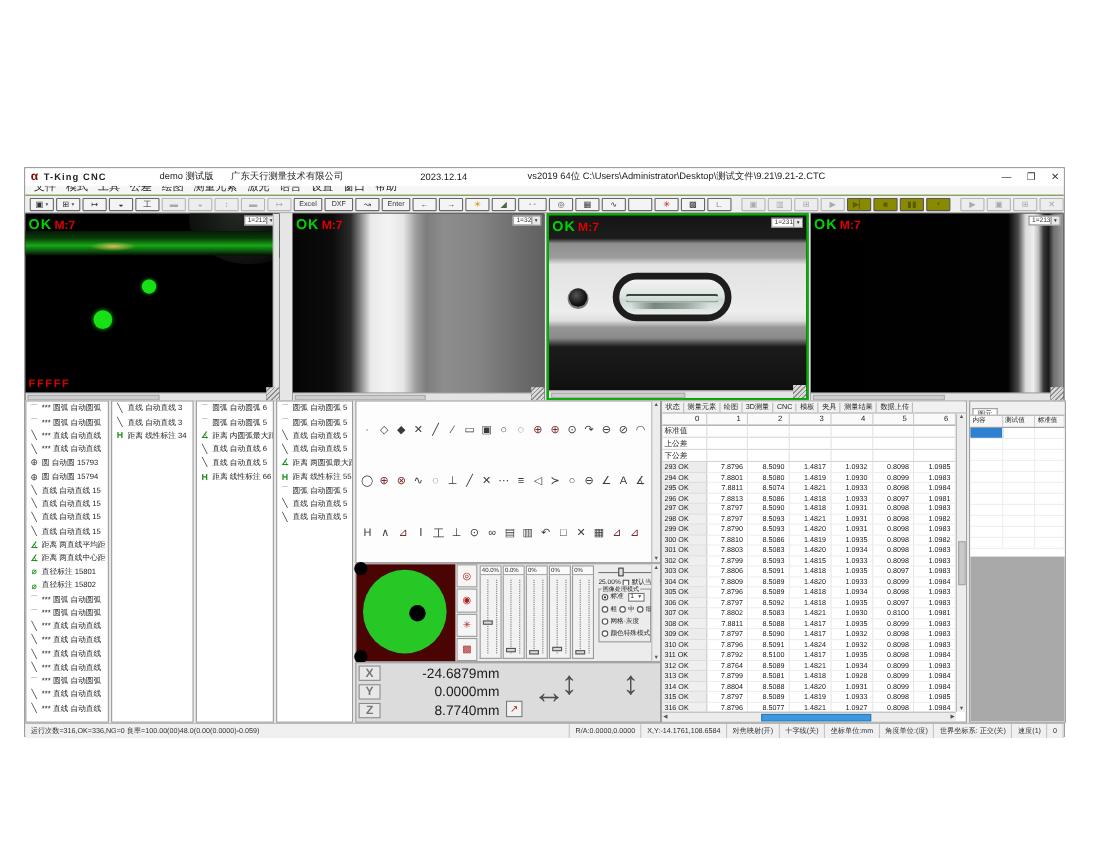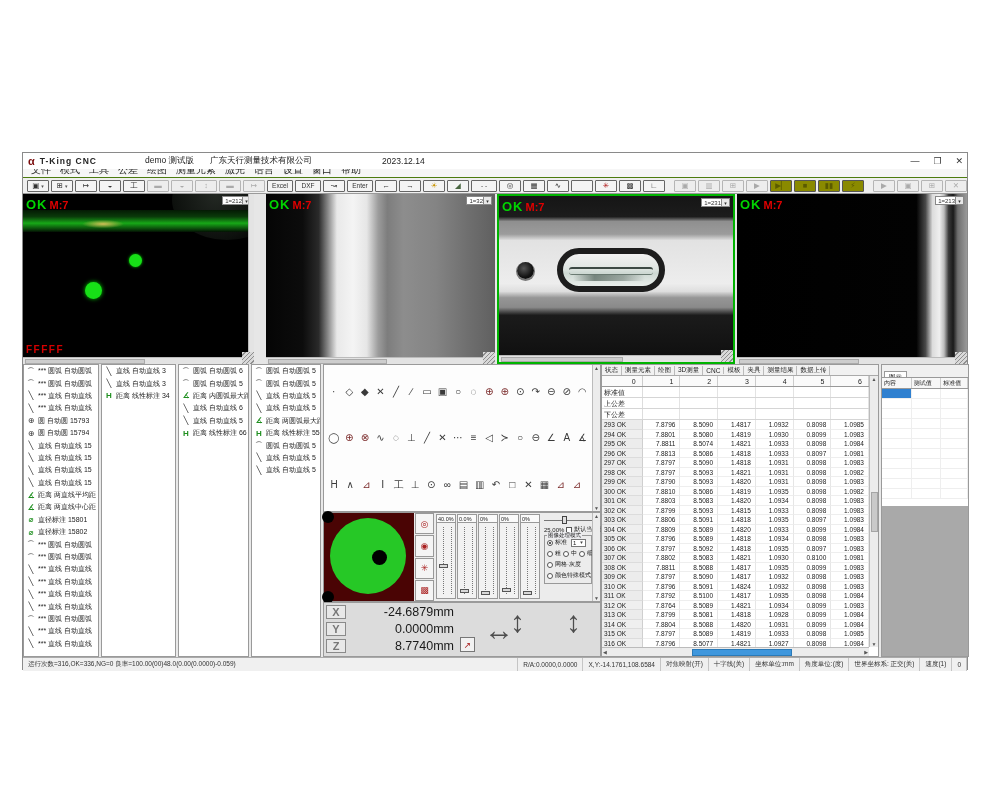--- a/index.html
+++ b/index.html
@@ -178,20 +178,21 @@
 
 <div class="page">
   <div class="app">
 
     <div class="titlebar">
       <span class="logo">α</span>
       <span class="t-app">T-King   CNC</span>
       <span class="t-demo">demo 测试版</span>
       <span class="t-comp">广东天行测量技术有限公司</span>
       <span class="t-date">2023.12.14</span>
+      <span class="t-build">vs2019 64位  C:\Users\Administrator\Desktop\测试文件\9.21\9.21-2.CTC</span>
       <div class="win-controls">
         <span>—</span>
         <span>❐</span>
         <span>✕</span>
       </div>
     </div>
 
     <div class="menubar" id="menubar">
         <span>文件</span>
         <span>模式</span>

